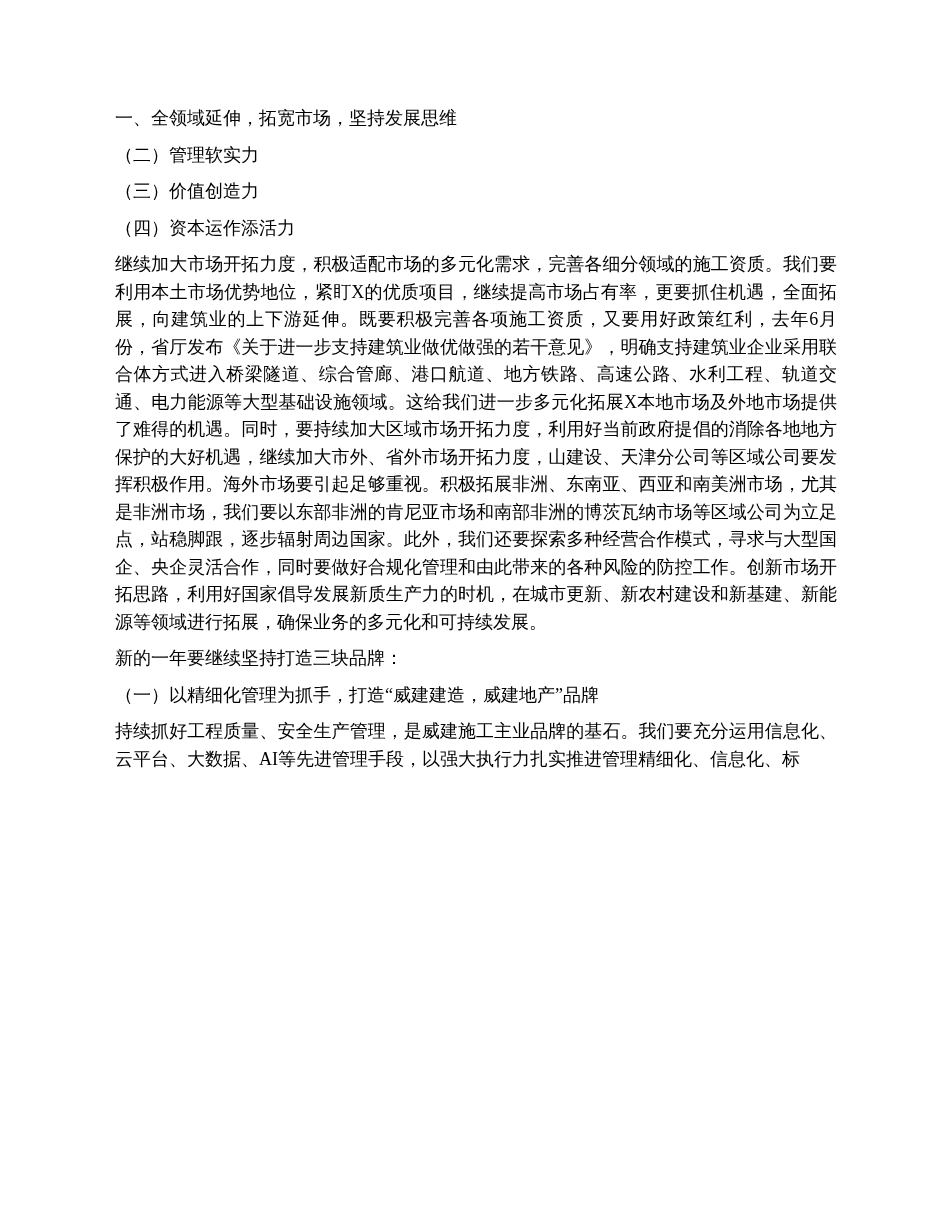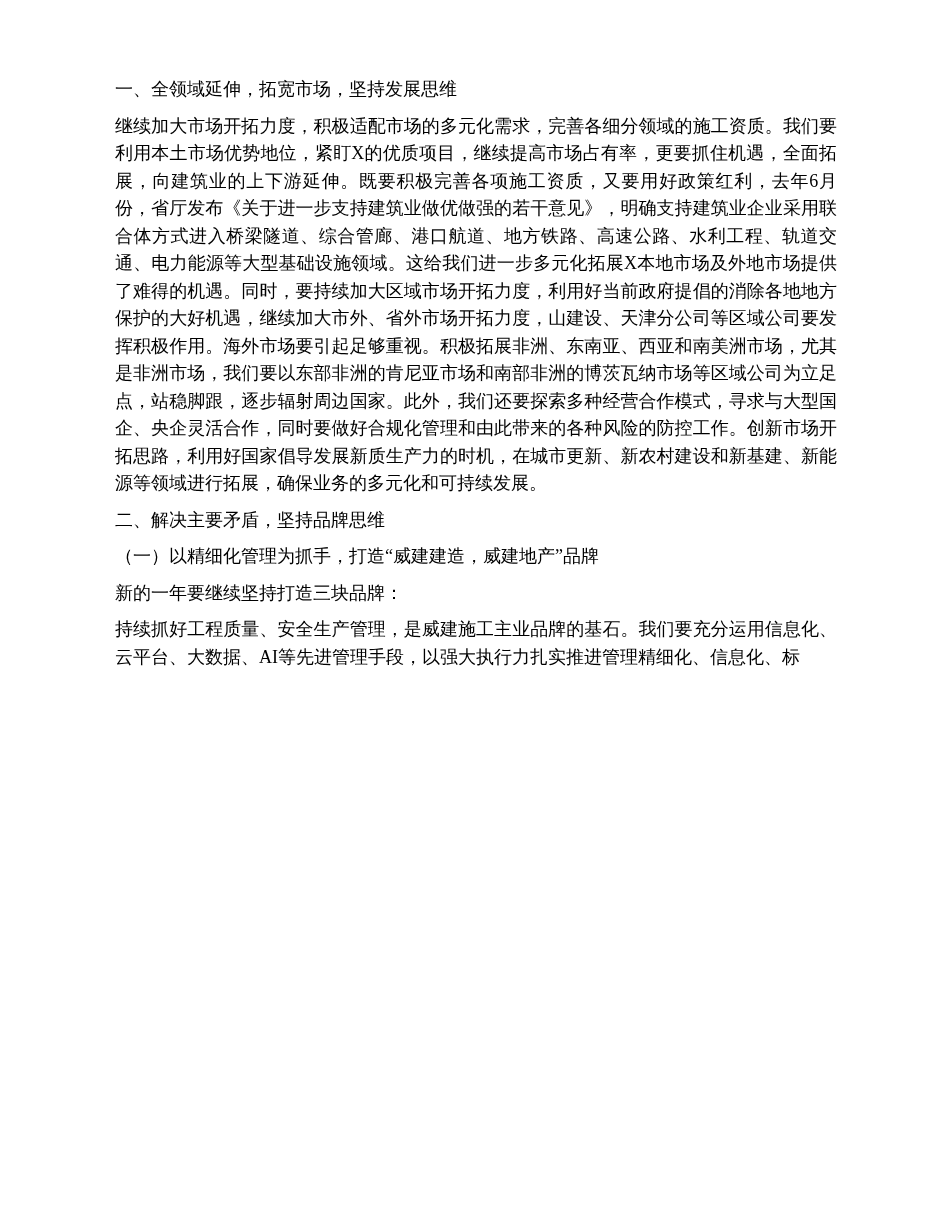--- a/index.html
+++ b/index.html
@@ -11,37 +11,39 @@
       width: 950px;
       height: 1230px;
       overflow: hidden;
       font-family: "Liberation Serif", "DejaVu Serif", serif;
       color: #000000;
     }
     .page {
       box-sizing: border-box;
       width: 950px;
       height: 1230px;
-      padding: 76px 113px 0 115px;
+      padding: 105px 113px 0 115px;
       background: #ffffff;
     }
     .doc-body p {
       margin: 0 0 9px 0;
       font-size: 18px;
       line-height: 27.5px;
       text-align: justify;
       letter-spacing: 0;
       word-break: break-all;
     }
   </style>
 </head>
 <body>
 
 <div class="page">
   <div class="doc-body" id="doc-body">
       <p>一、全领域延伸，拓宽市场，坚持发展思维</p>
+      <p>（二）管理软实力</p>
+      <p>（三）价值创造力</p>
+      <p>（四）资本运作添活力</p>
       <p>继续加大市场开拓力度，积极适配市场的多元化需求，完善各细分领域的施工资质。我们要利用本土市场优势地位，紧盯X的优质项目，继续提高市场占有率，更要抓住机遇，全面拓展，向建筑业的上下游延伸。既要积极完善各项施工资质，又要用好政策红利，去年6月份，省厅发布《关于进一步支持建筑业做优做强的若干意见》，明确支持建筑业企业采用联合体方式进入桥梁隧道、综合管廊、港口航道、地方铁路、高速公路、水利工程、轨道交通、电力能源等大型基础设施领域。这给我们进一步多元化拓展X本地市场及外地市场提供了难得的机遇。同时，要持续加大区域市场开拓力度，利用好当前政府提倡的消除各地地方保护的大好机遇，继续加大市外、省外市场开拓力度，山建设、天津分公司等区域公司要发挥积极作用。海外市场要引起足够重视。积极拓展非洲、东南亚、西亚和南美洲市场，尤其是非洲市场，我们要以东部非洲的肯尼亚市场和南部非洲的博茨瓦纳市场等区域公司为立足点，站稳脚跟，逐步辐射周边国家。此外，我们还要探索多种经营合作模式，寻求与大型国企、央企灵活合作，同时要做好合规化管理和由此带来的各种风险的防控工作。创新市场开拓思路，利用好国家倡导发展新质生产力的时机，在城市更新、新农村建设和新基建、新能源等领域进行拓展，确保业务的多元化和可持续发展。</p>
-      <p>二、解决主要矛盾，坚持品牌思维</p>
+      <p>新的一年要继续坚持打造三块品牌：</p>
       <p>（一）以精细化管理为抓手，打造“威建建造，威建地产”品牌</p>
-      <p>新的一年要继续坚持打造三块品牌：</p>
       <p>持续抓好工程质量、安全生产管理，是威建施工主业品牌的基石。我们要充分运用信息化、云平台、大数据、AI等先进管理手段，以强大执行力扎实推进管理精细化、信息化、标</p>
     </div>
 </div>
 
 </body></html>

